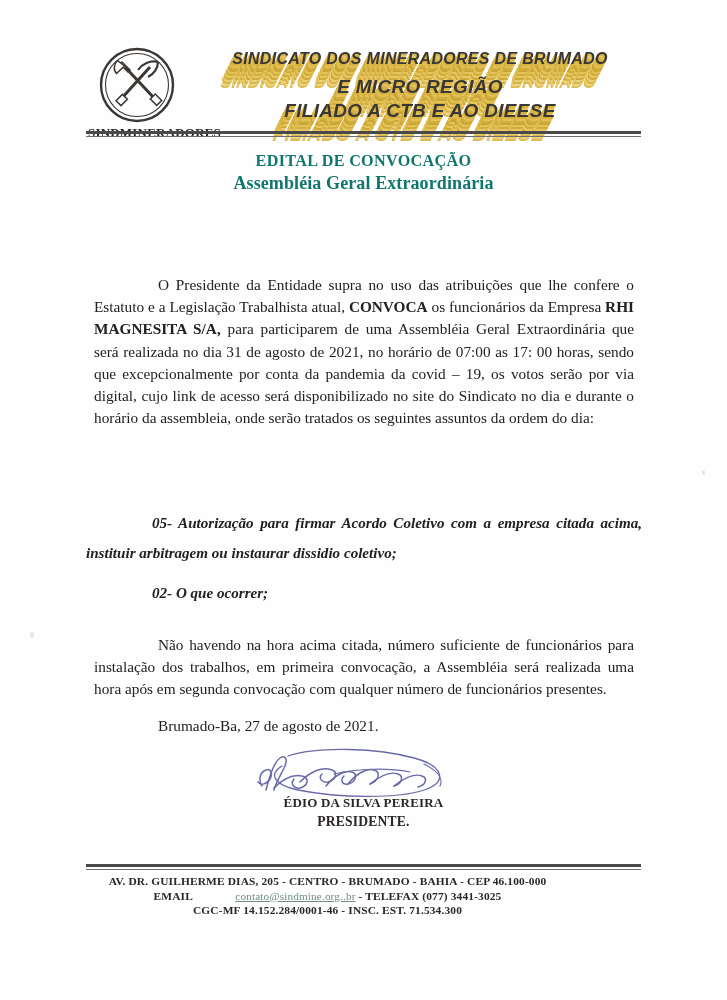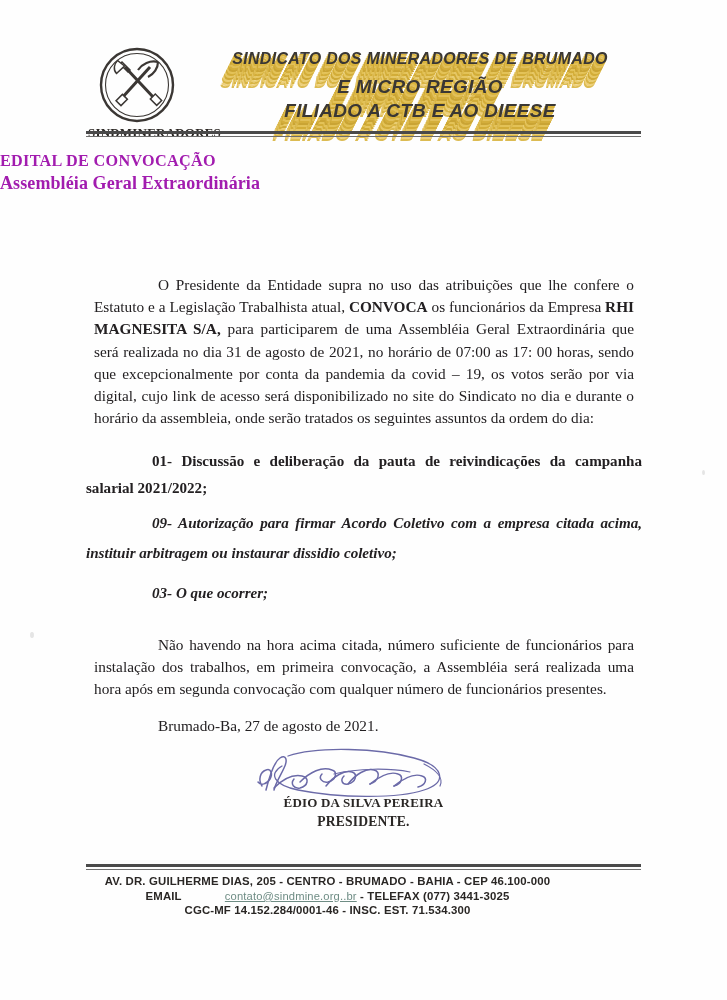--- a/index.html
+++ b/index.html
@@ -92,23 +92,23 @@
   .rule-double .gap { height: 2.2px; }
   .rule-double .thin {
     height: 1.1px;
     background: #6d6d6d;
   }
 
   
   .doc-title {
     position: absolute;
     left: 0; width: 727px;
-    text-align: left;
-    font-weight: bold;
-    color: #a21caf;
+    text-align: center;
+    font-weight: bold;
+    color: #0f766e;
   }
   .doc-title.t1 { top: 152px; font-size: 16.2px; letter-spacing: .3px; }
   .doc-title.t2 { top: 173px; font-size: 18px; letter-spacing: .1px; }
 
   
   .body-block {
     position: absolute;
     left: 86px;
     width: 556px;
     font-size: 15.3px;
@@ -168,21 +168,21 @@
   }
   .footer-rule .thick { height: 2.6px; background: #4a4a4a; }
   .footer-rule .gap { height: 2px; }
   .footer-rule .thin { height: 1.1px; background: #6f6f6f; }
 
   .footer {
     position: absolute;
     left: 0; top: 874px;
     width: 655px;
     text-align: center;
-    font-family: Liberation Sans, sans-serif;
+    font-family: Liberation Serif, serif;
     font-weight: bold;
     color: #2a2725;
   }
   .footer-line { font-size: 11.4px; line-height: 14.6px; letter-spacing: .15px; }
   .email-link {
     color: #6e8c84;
     font-weight: normal;
     text-decoration: underline;
     font-size: 11.2px;
     margin-left: 40px;
@@ -240,30 +240,27 @@
 
   <div class="doc-title t1">EDITAL DE CONVOCAÇÃO</div>
   <div class="doc-title t2">Assembléia Geral Extraordinária</div>
 
   <div class="body-block para-main indent">
     <p>
       <span>O Presidente da Entidade supra no uso das atribuições que lhe confere o Estatuto e a Legislação Trabalhista atual, </span><span class="b">CONVOCA</span><span> os funcionários da Empresa </span><span class="b">RHI MAGNESITA S/A,</span><span> para participarem de uma Assembléia Geral Extraordinária que será realizada no dia 31 de agosto de 2021, no horário de 07:00 as 17: 00 horas, sendo que excepcionalmente por conta da pandemia da covid – 19, os votos serão por via digital, cujo link de acesso será disponibilizado no site do Sindicato no dia e durante o horário da assembleia, onde serão tratados os seguintes assuntos da ordem do dia:</span>
     </p>
   </div>
 
-  <div class="item it1">
-    <span class="lead">01- Discussão e deliberação da pauta de reivindicações da campanha salarial 2021/2022;</span>
-  </div>
 
   <div class="item it2">
-    <span class="lead">09-  Autorização para firmar Acordo Coletivo com a empresa citada acima, instituir arbitragem ou instaurar dissidio coletivo;</span>
+    <span class="lead">05-  Autorização para firmar Acordo Coletivo com a empresa citada acima, instituir arbitragem ou instaurar dissidio coletivo;</span>
   </div>
 
   <div class="item it3">
-    <span class="lead">03-  O que ocorrer;</span>
+    <span class="lead">02-  O que ocorrer;</span>
   </div>
 
   <div class="body-block para-close indent">
     <p>Não havendo na hora acima citada, número suficiente de funcionários para instalação dos trabalhos, em primeira convocação, a Assembléia será realizada uma hora após em segunda convocação com qualquer número de funcionários presentes.</p>
   </div>
 
   <div class="body-block date-line">
     <p>Brumado-Ba, 27 de agosto de 2021.</p>
   </div>
 

